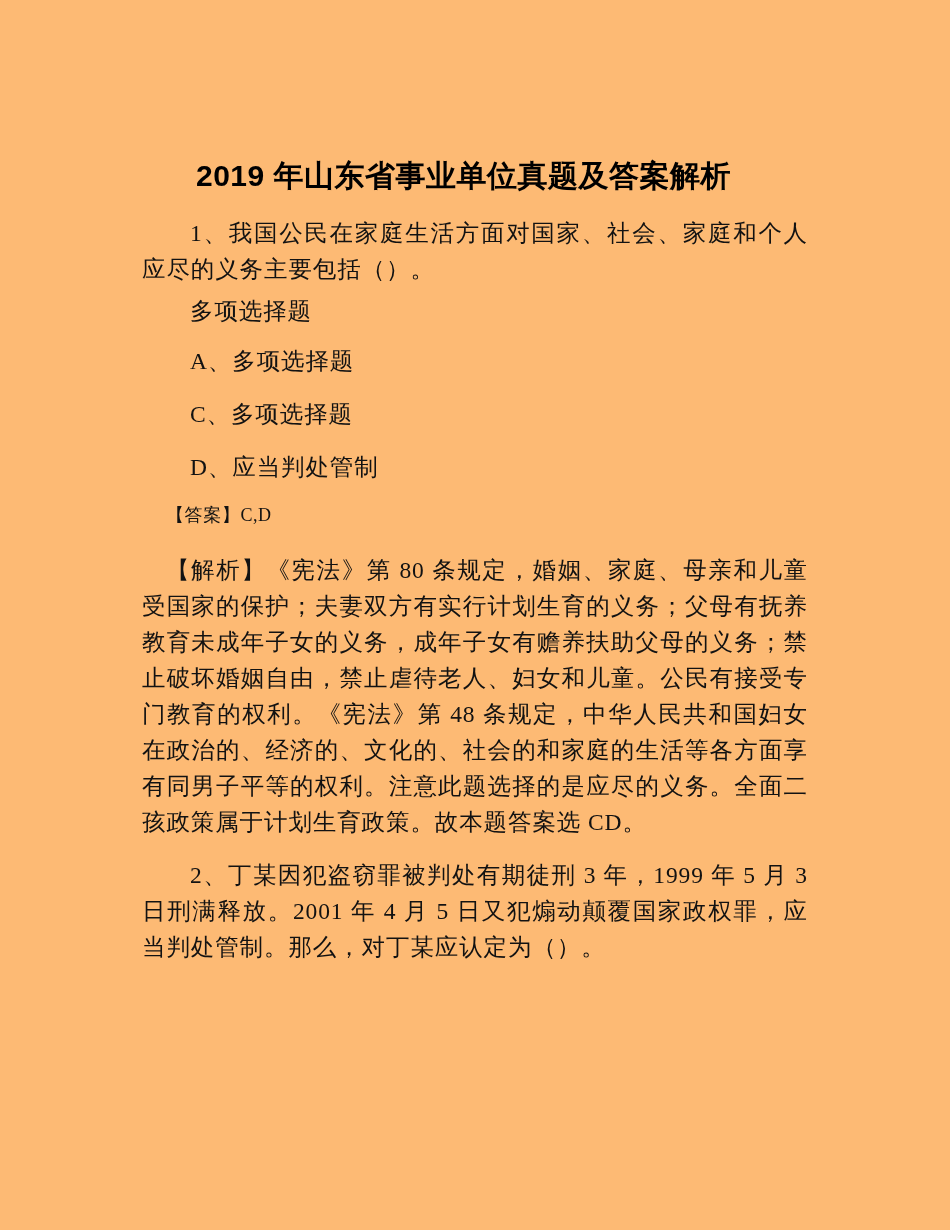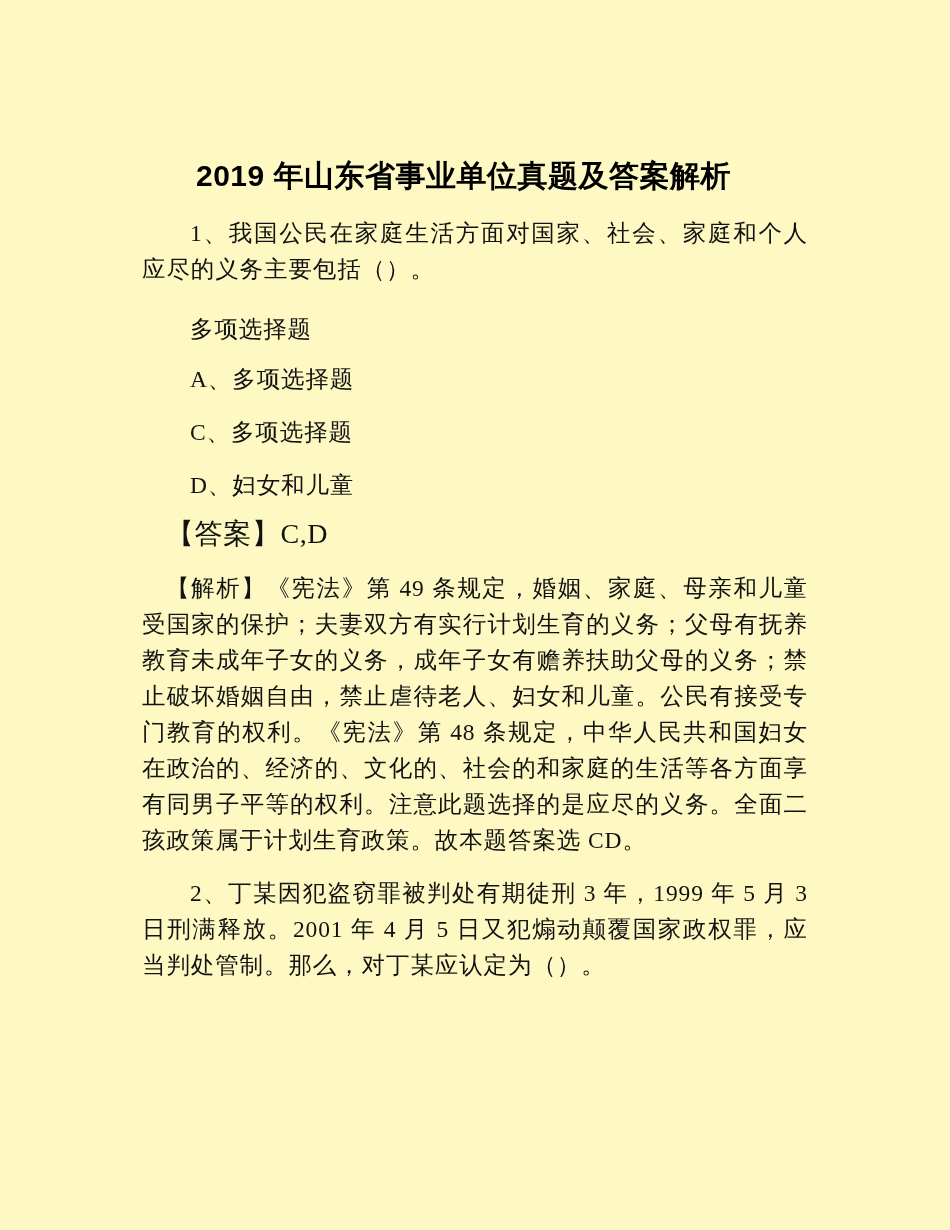--- a/index.html
+++ b/index.html
@@ -5,21 +5,21 @@
   html, body {
     margin: 0;
     padding: 0;
     background: #ffffff;
   }
 
   .page {
     position: relative;
     width: 950px;
     height: 1230px;
-    background: #fef9c3;
+    background: #fdba74;
     overflow: hidden;
     font-family: "Liberation Serif", "DejaVu Serif", serif;
     color: #0a0a0a;
     -webkit-font-smoothing: antialiased;
   }
 
   .content {
     position: absolute;
     left: 142px;
     top: 0;
@@ -59,21 +59,21 @@
     text-indent: 24px;
   }
 
   
   .block-question-1 {
     margin-top: 21px;
   }
 
   
   .block-qtype {
-    margin-top: 24px;
+    margin-top: 6px;
   }
 
   
   .block-options {
     margin-top: 6px;
   }
 
   .option-line {
     font-size: 23.5px;
     line-height: 53px;
@@ -83,21 +83,21 @@
     color: #121212;
     white-space: nowrap;
   }
 
   
   .block-answer {
     margin-top: 0px;
   }
 
   .answer-line {
-    font-size: 28px;
+    font-size: 18px;
     line-height: 43px;
     letter-spacing: 0.6px;
     margin: 0;
     padding-left: 24px;
     color: #121212;
     white-space: nowrap;
   }
 
   .block-explain {
     margin-top: 15px;
@@ -119,29 +119,29 @@
       <p class="para indent-2">1、我国公民在家庭生活方面对国家、社会、家庭和个人应尽的义务主要包括（）。</p>
     </div>
 
     <div class="block-qtype">
       <p class="para indent-2">多项选择题</p>
     </div>
 
     <div class="block-options">
       <p class="option-line">A、多项选择题</p>
       <p class="option-line">C、多项选择题</p>
-      <p class="option-line">D、妇女和儿童</p>
+      <p class="option-line">D、应当判处管制</p>
     </div>
 
     <div class="block-answer">
       <p class="answer-line">【答案】C,D</p>
     </div>
 
     <div class="block-explain">
-      <p class="para indent-1">【解析】《宪法》第 49 条规定，婚姻、家庭、母亲和儿童受国家的保护；夫妻双方有实行计划生育的义务；父母有抚养教育未成年子女的义务，成年子女有赡养扶助父母的义务；禁止破坏婚姻自由，禁止虐待老人、妇女和儿童。公民有接受专门教育的权利。《宪法》第 48 条规定，中华人民共和国妇女在政治的、经济的、文化的、社会的和家庭的生活等各方面享有同男子平等的权利。注意此题选择的是应尽的义务。全面二孩政策属于计划生育政策。故本题答案选 CD。</p>
+      <p class="para indent-1">【解析】《宪法》第 80 条规定，婚姻、家庭、母亲和儿童受国家的保护；夫妻双方有实行计划生育的义务；父母有抚养教育未成年子女的义务，成年子女有赡养扶助父母的义务；禁止破坏婚姻自由，禁止虐待老人、妇女和儿童。公民有接受专门教育的权利。《宪法》第 48 条规定，中华人民共和国妇女在政治的、经济的、文化的、社会的和家庭的生活等各方面享有同男子平等的权利。注意此题选择的是应尽的义务。全面二孩政策属于计划生育政策。故本题答案选 CD。</p>
     </div>
 
     <div class="block-question-2">
       <p class="para indent-2">2、丁某因犯盗窃罪被判处有期徒刑 3 年，1999 年 5 月 3 日刑满释放。2001 年 4 月 5 日又犯煽动颠覆国家政权罪，应当判处管制。那么，对丁某应认定为（）。</p>
     </div>
 
   </div>
 </div>
 
 </body></html>

